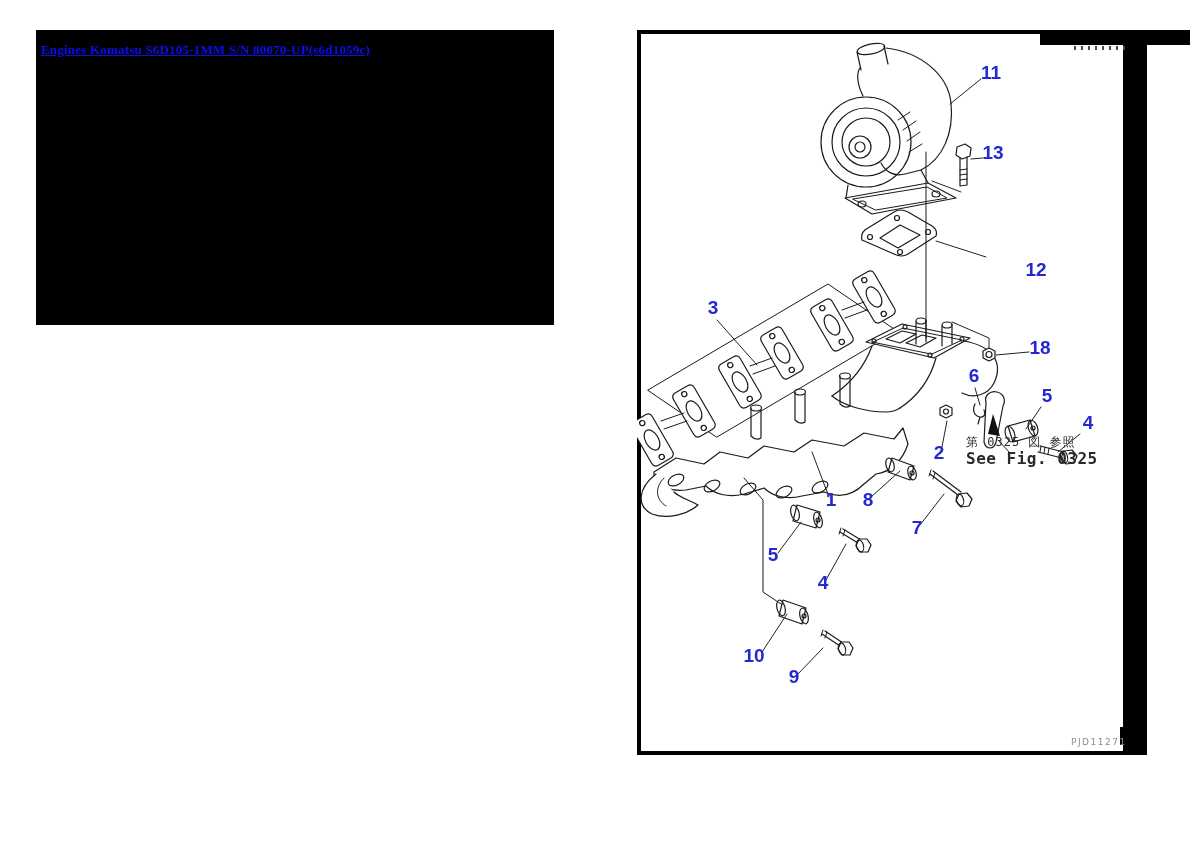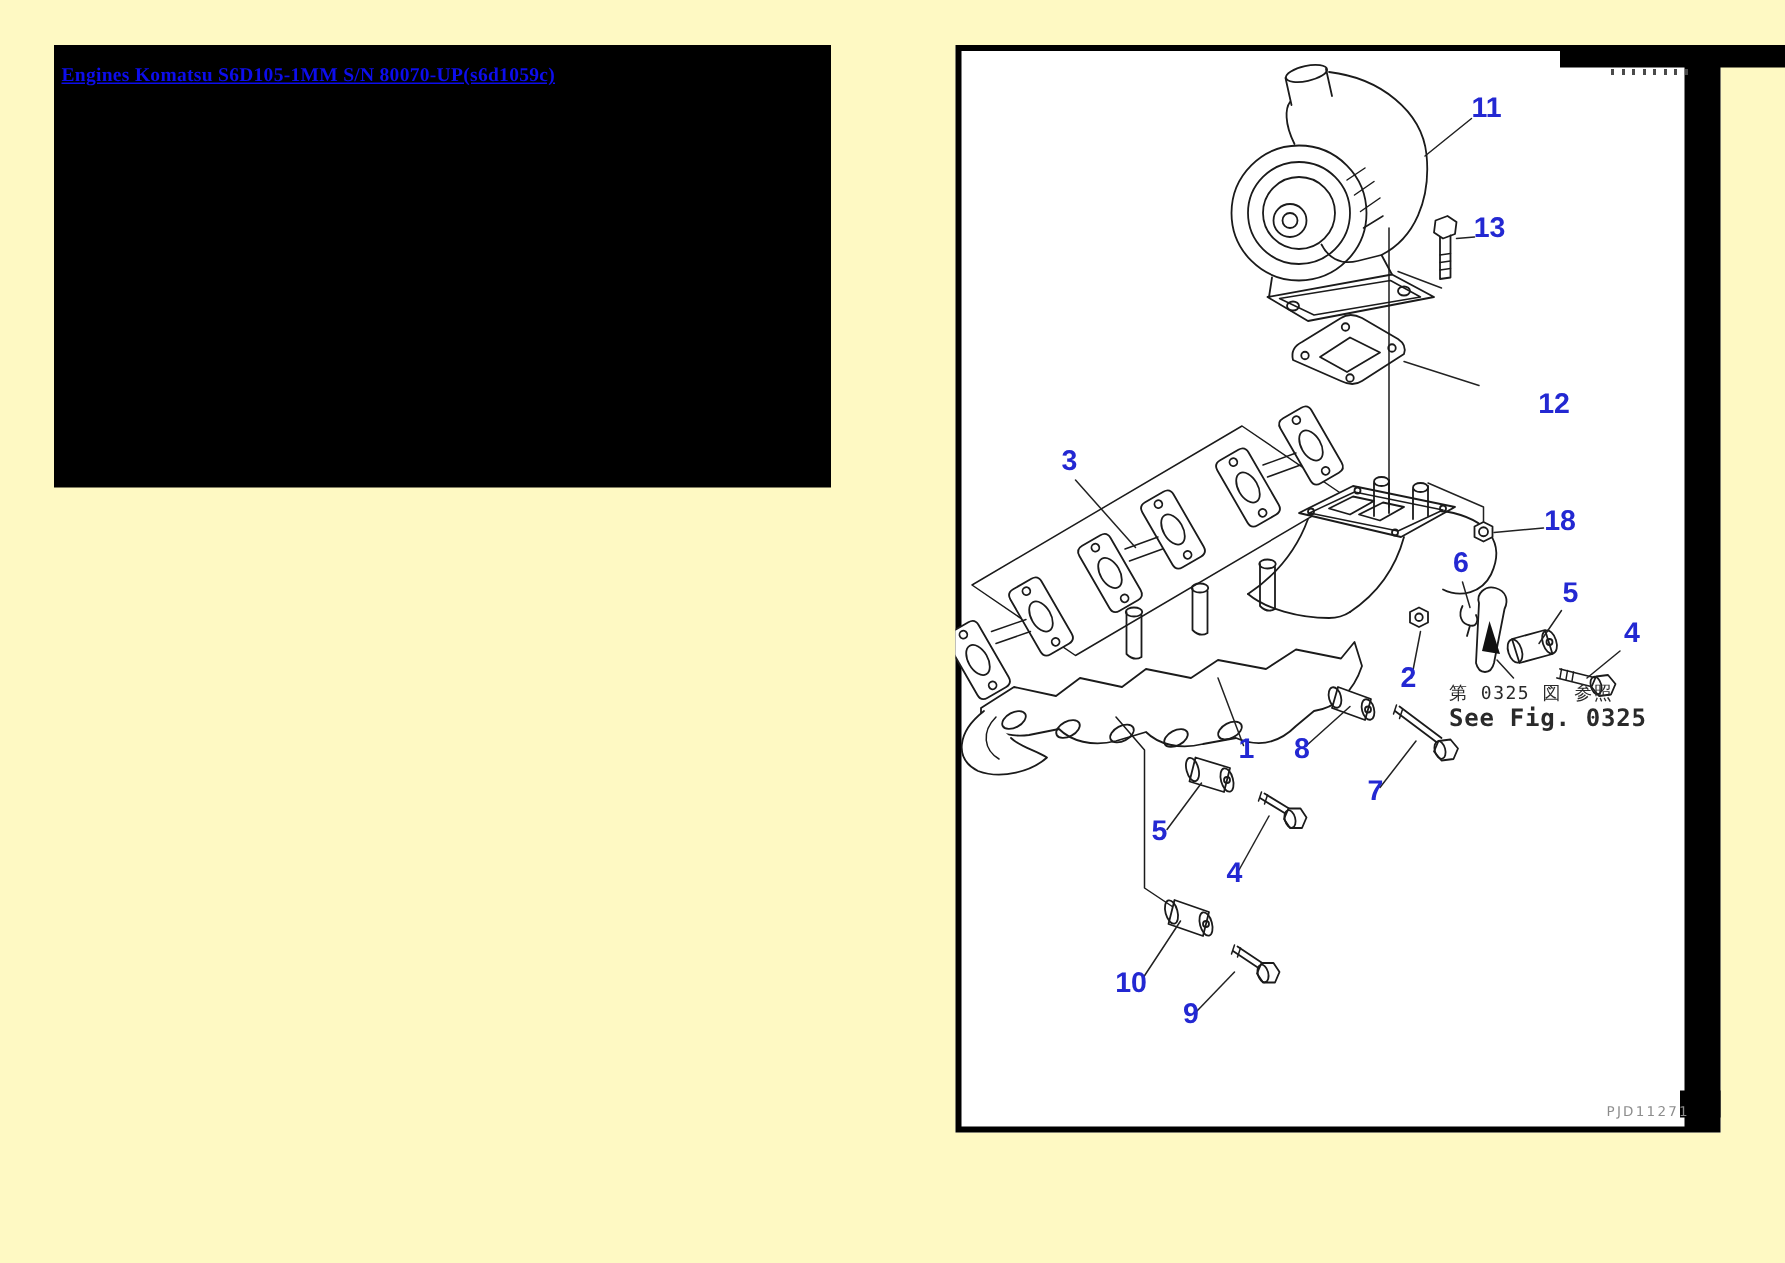--- a/index.html
+++ b/index.html
@@ -1,16 +1,16 @@
 <!DOCTYPE html>
 <html><head>
 <meta charset="utf-8">
 <style>
   html,body{margin:0;padding:0;background:#e8e8e8;font-family:"Liberation Sans",sans-serif;}
-  .page{position:relative;width:1190px;height:842px;background:#fef9c3;overflow:hidden;margin:0 auto;}
+  .page{position:relative;width:1190px;height:842px;background:#ffffff;overflow:hidden;margin:0 auto;}
 
   
   .redact-box{position:absolute;left:36px;top:30px;width:518px;height:295px;background:#000;}
   .catalog-link{position:absolute;left:5px;top:12px;display:inline-block;
     font-family:"Liberation Serif",serif;font-weight:bold;font-size:13px;
     color:#0d0dec;text-decoration:underline;white-space:nowrap;letter-spacing:.2px;}
 
   
   .panel{position:absolute;left:637px;top:30px;width:510px;height:725px;box-sizing:border-box;
     background:#fff;border:4px solid #000;border-right:24px solid #000;}
@@ -30,21 +30,21 @@
 
   .callout-layer{position:absolute;left:0;top:0;width:1190px;height:739px;pointer-events:none;}
   .callout{position:absolute;transform:translate(-50%,-100%);
     font-family:"Liberation Sans",sans-serif;font-weight:bold;font-size:19px;
     color:#2328d2;line-height:1;pointer-events:auto;cursor:pointer;}
 
   .watermark{position:absolute;left:869px;top:382px;
     font-family:"DejaVu Sans",sans-serif;font-weight:600;font-size:26px;
     color:#2b2b2b;opacity:.9;letter-spacing:-1px;white-space:nowrap;}
 
-  .fig-note{position:absolute;left:966px;top:454px;color:#2a2a2a;
+  .fig-note{position:absolute;left:966px;top:434px;color:#2a2a2a;
     font-family:"DejaVu Sans Mono",monospace;white-space:nowrap;}
   .fig-note .jp{font-size:12px;line-height:16px;letter-spacing:1px;}
   .fig-note .en{font-size:16px;line-height:17px;letter-spacing:.5px;font-weight:bold;}
 
   .plate-code{position:absolute;left:1071px;top:737px;color:#8c8c8c;
     font-family:"DejaVu Sans",sans-serif;font-size:9px;letter-spacing:1.5px;white-space:nowrap;text-align:center;}
 </style>
 </head>
 <body>
 

